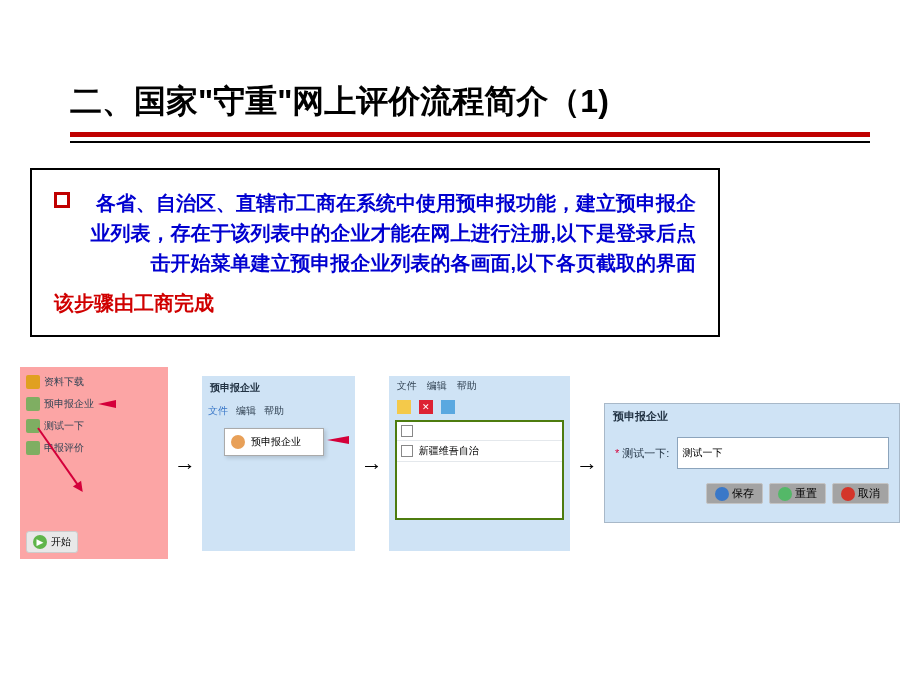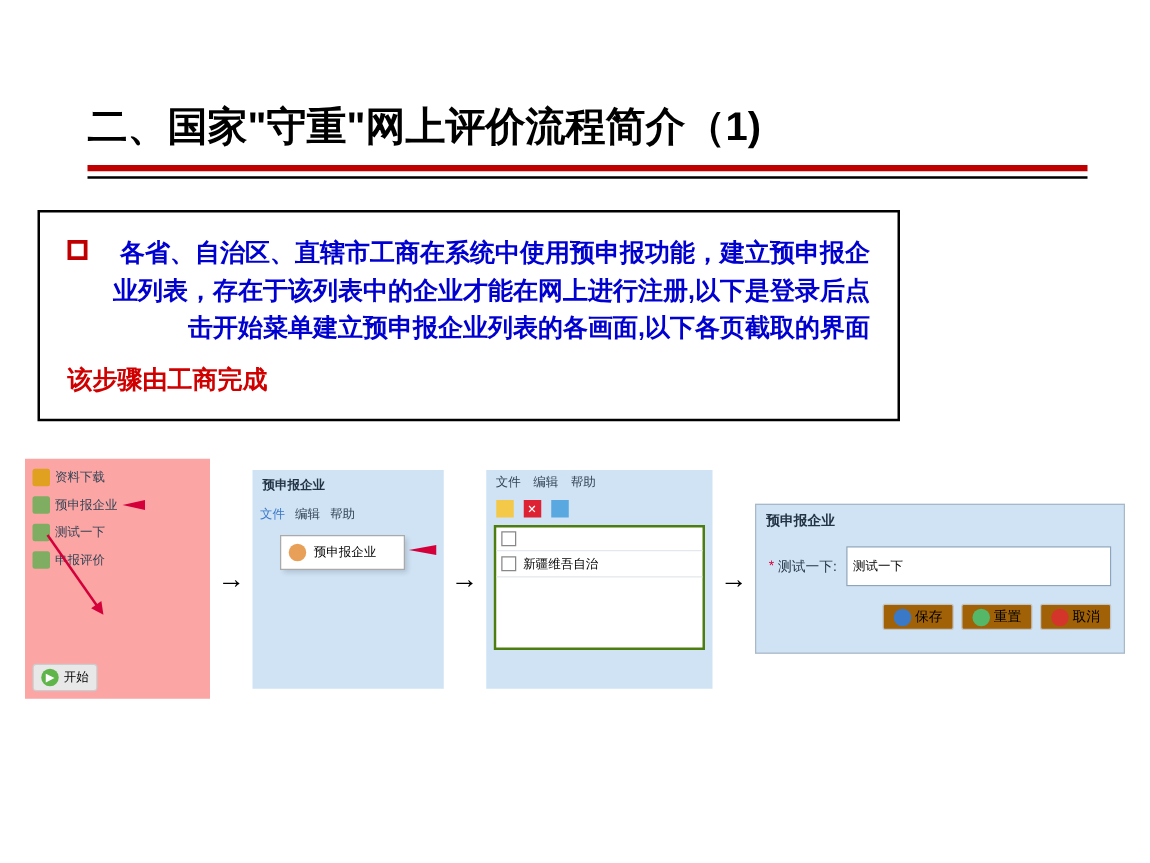--- a/index.html
+++ b/index.html
@@ -252,21 +252,21 @@
       font-family: Liberation Mono, monospace;
     }
     .shot4 .btn-row {
       display: flex;
       justify-content: flex-end;
       gap: 6px;
       padding: 6px 10px;
     }
     .shot4 .btn {
       display: flex; align-items: center;
-      background: #a16207;
+      background: #a3a3a3;
       border: 1px solid #c4c4c4;
       border-radius: 2px;
       padding: 2px 8px;
       cursor: pointer;
       text-align: center;
     }
     .shot4 .bi {
       width: 14px; height: 14px; border-radius: 50%;
       margin-right: 3px;
     }

